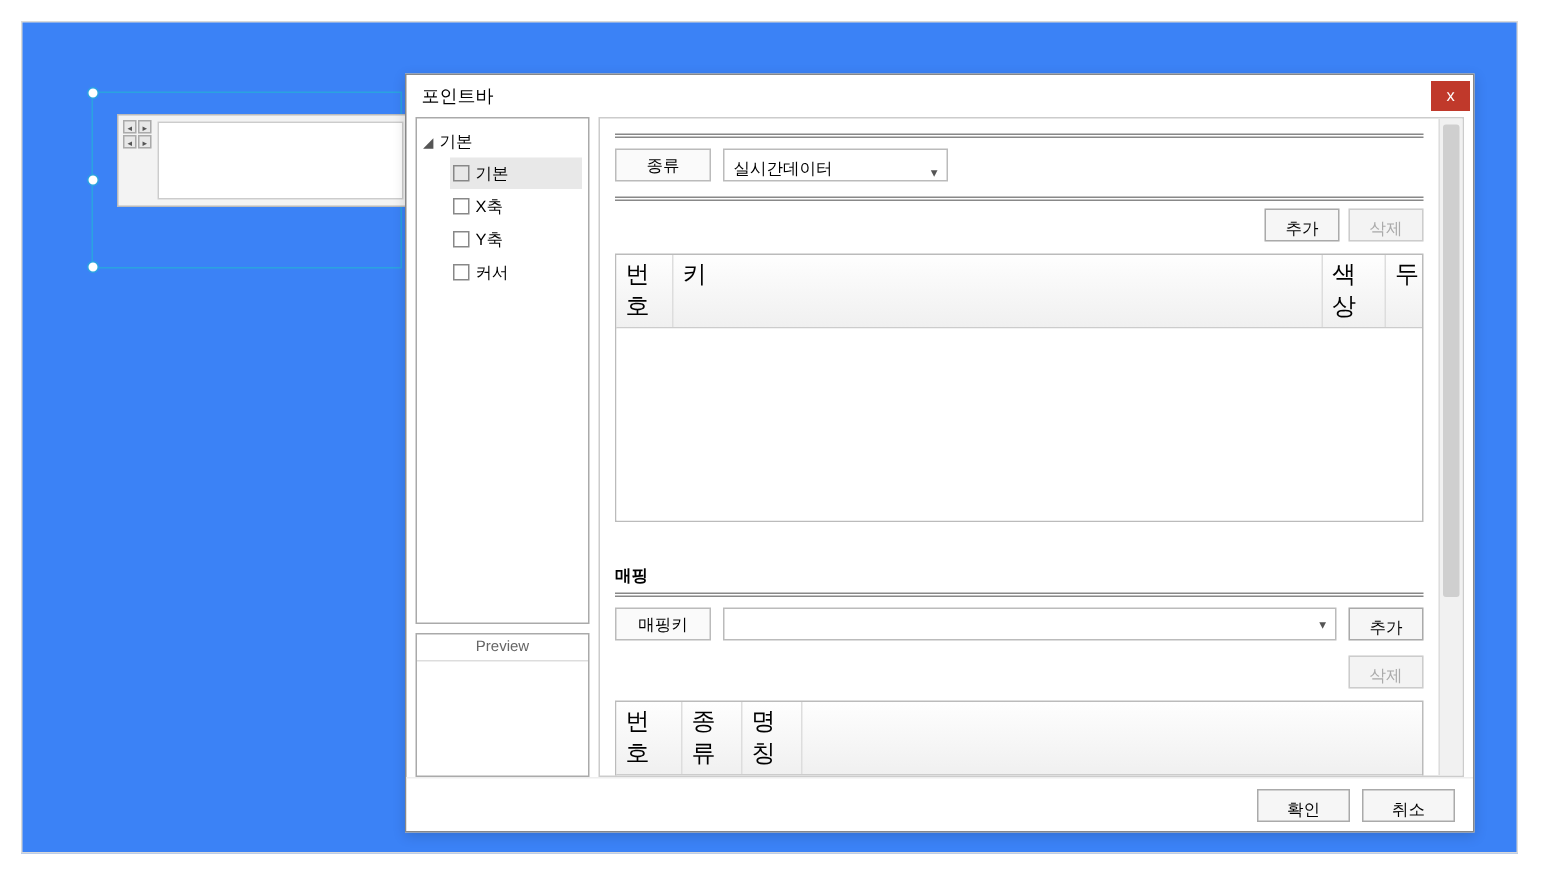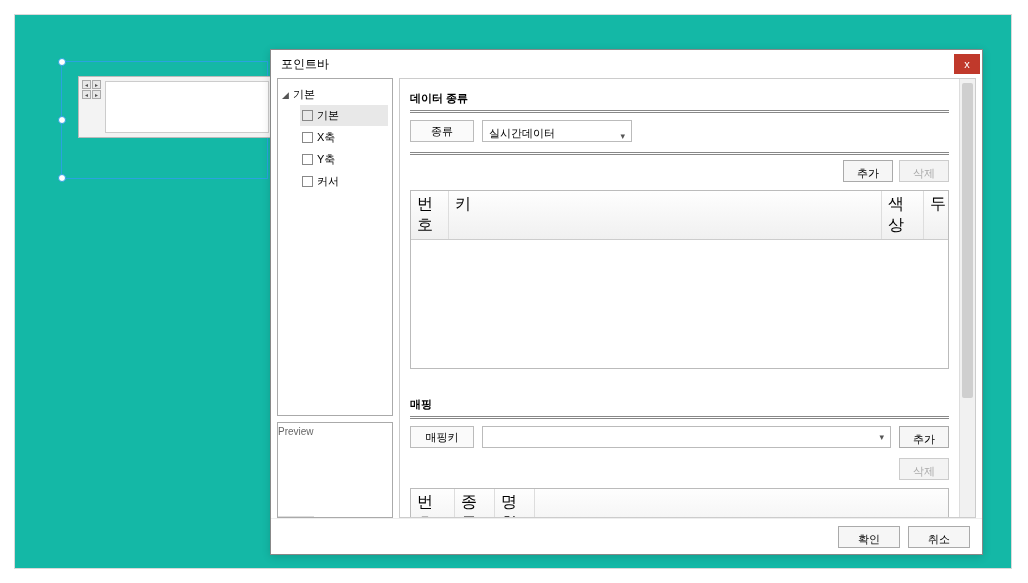--- a/index.html
+++ b/index.html
@@ -10,21 +10,21 @@
       width: 1028px;
       height: 583px;
       position: relative;
       overflow: hidden;
     }
     .outer-frame {
       position: absolute;
       left: 14px; top: 14px;
       width: 998px; height: 555px;
       border: 1px solid #d9d9d9;
-      background: #14b8a6;
+      background: #3b82f6;
     }
     
     .canvas-area {
       position: absolute;
       left: 36px; top: 36px;
       width: 230px; height: 140px;
     }
     .selected-rect {
       position: absolute;
       left: 10px; top: 10px;
@@ -127,21 +127,21 @@
     .tree-item.selected { background: #e8e8e8; }
     .chk {
       width: 11px; height: 11px;
       border: 1px solid #888;
       display: inline-block;
     }
     .preview-box {
       margin-top: 6px;
       border: 1px solid #aaa;
       height: 96px;
-      display: flex; flex-direction: row;
+      display: flex; flex-direction: column;
     }
     .preview-title {
       text-align: center;
       font-size: 10px;
       padding: 3px 0;
       border-bottom: 1px solid #ddd;
       color: #666;
     }
     .preview-body {
       flex: 1; display: flex; align-items: center; justify-content: center;
@@ -308,21 +308,20 @@
           </div>
         </div>
         <div class="preview-box">
           <div class="preview-title">Preview</div>
         </div>
       </div>
 
       <div class="right-col">
         <div class="scroll-inner">
 
-          <div class="section-label">데이터 종류</div>
           <hr class="dbl">
           <hr class="dbl">
           <div class="form-row">
             <div class="lb-box">종류</div>
             <div class="select-box">
               <span>실시간데이터</span>
               <span class="chev">▾</span>
             </div>
           </div>
 

